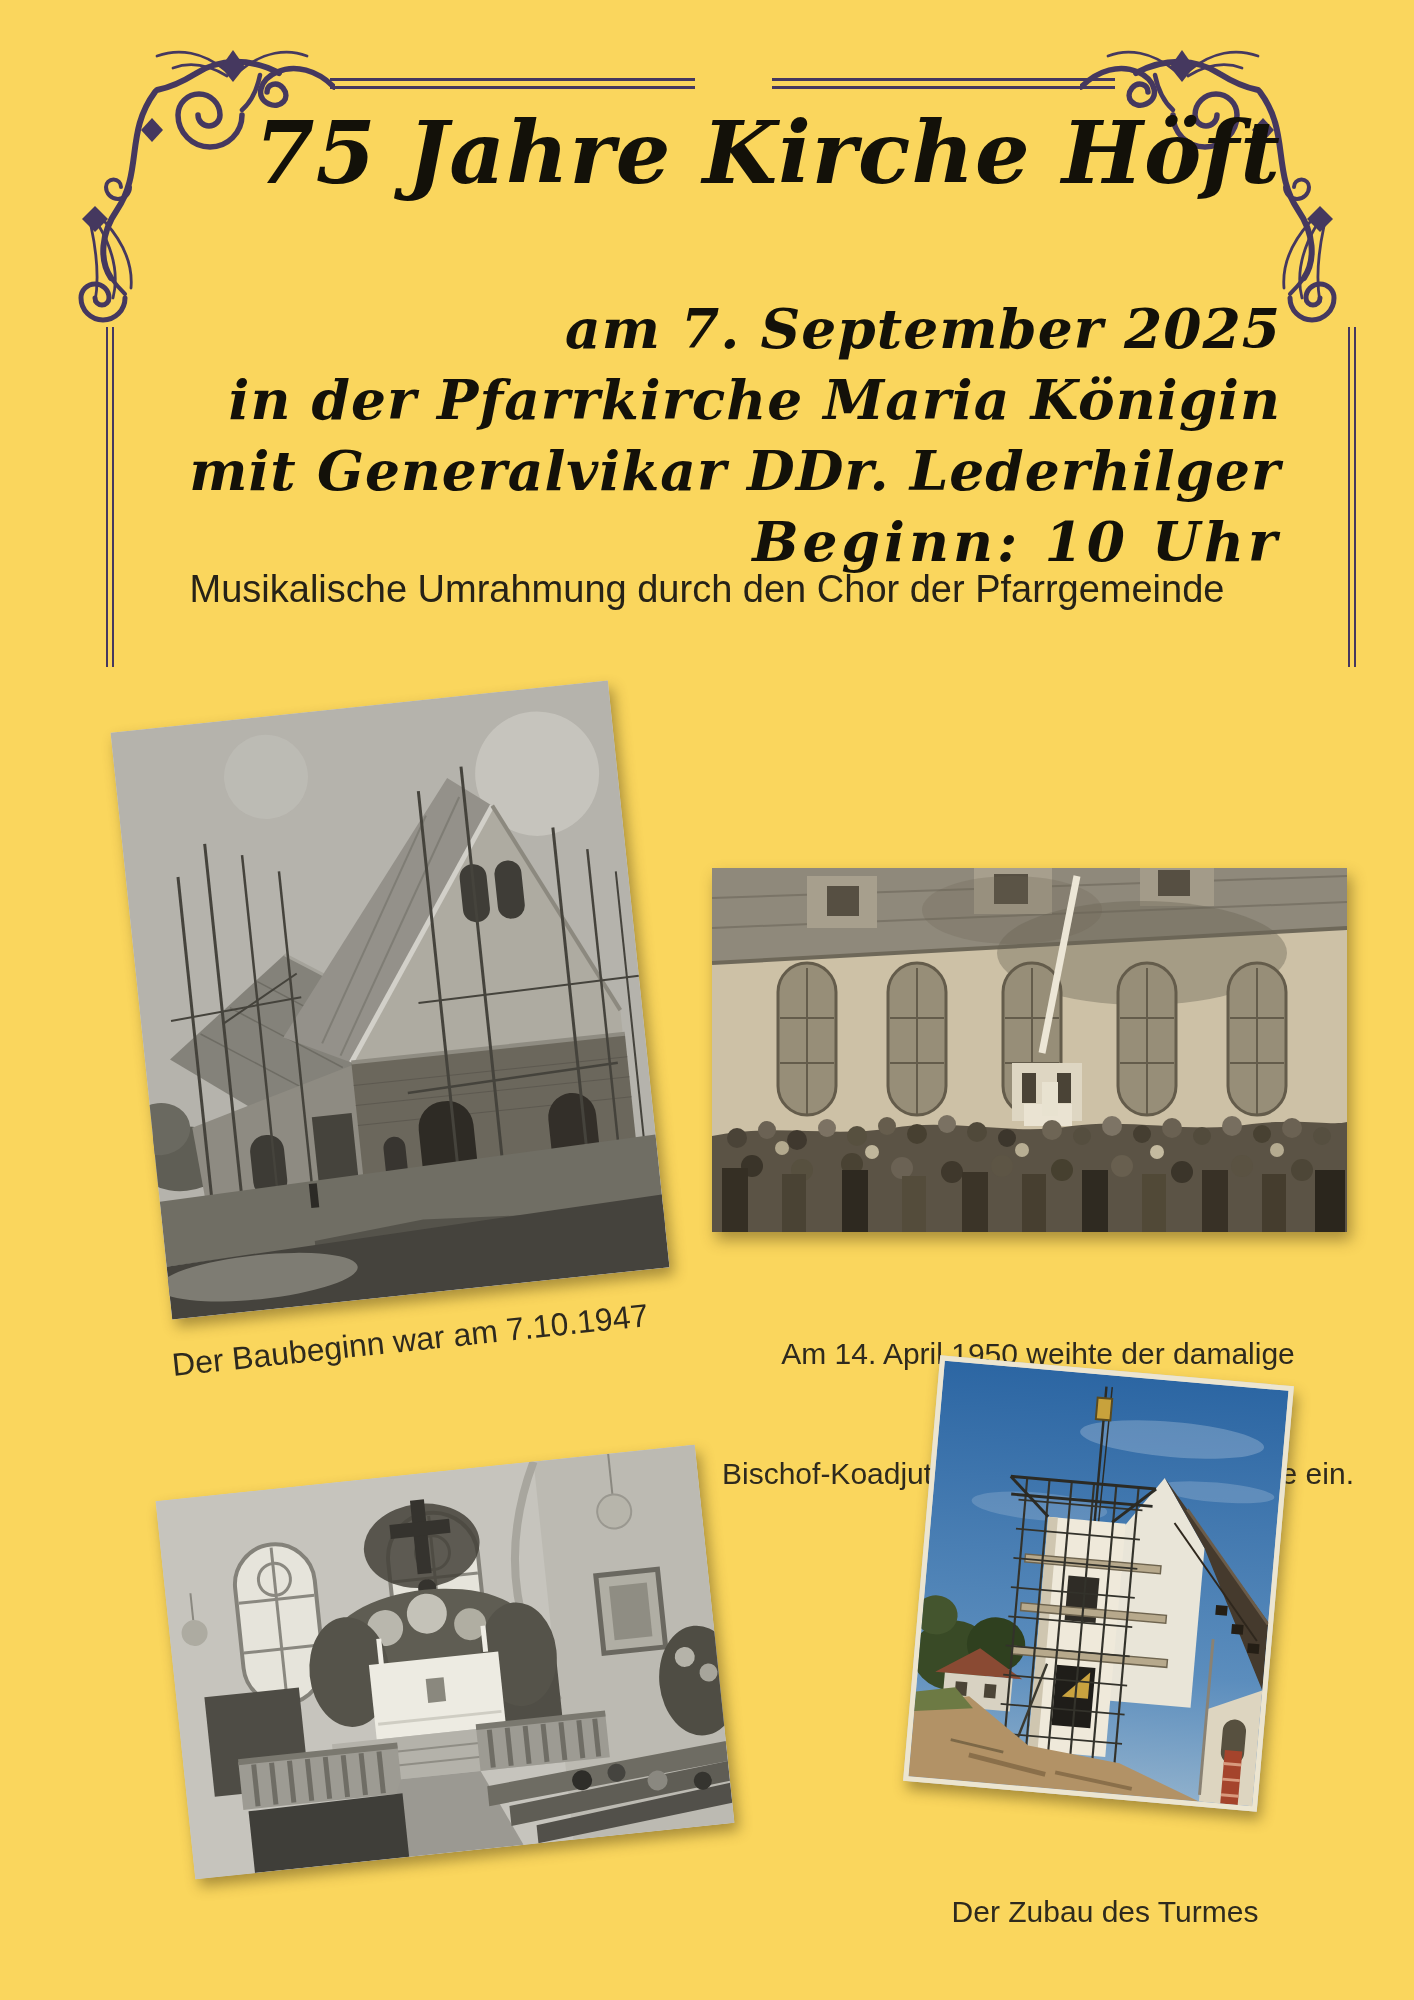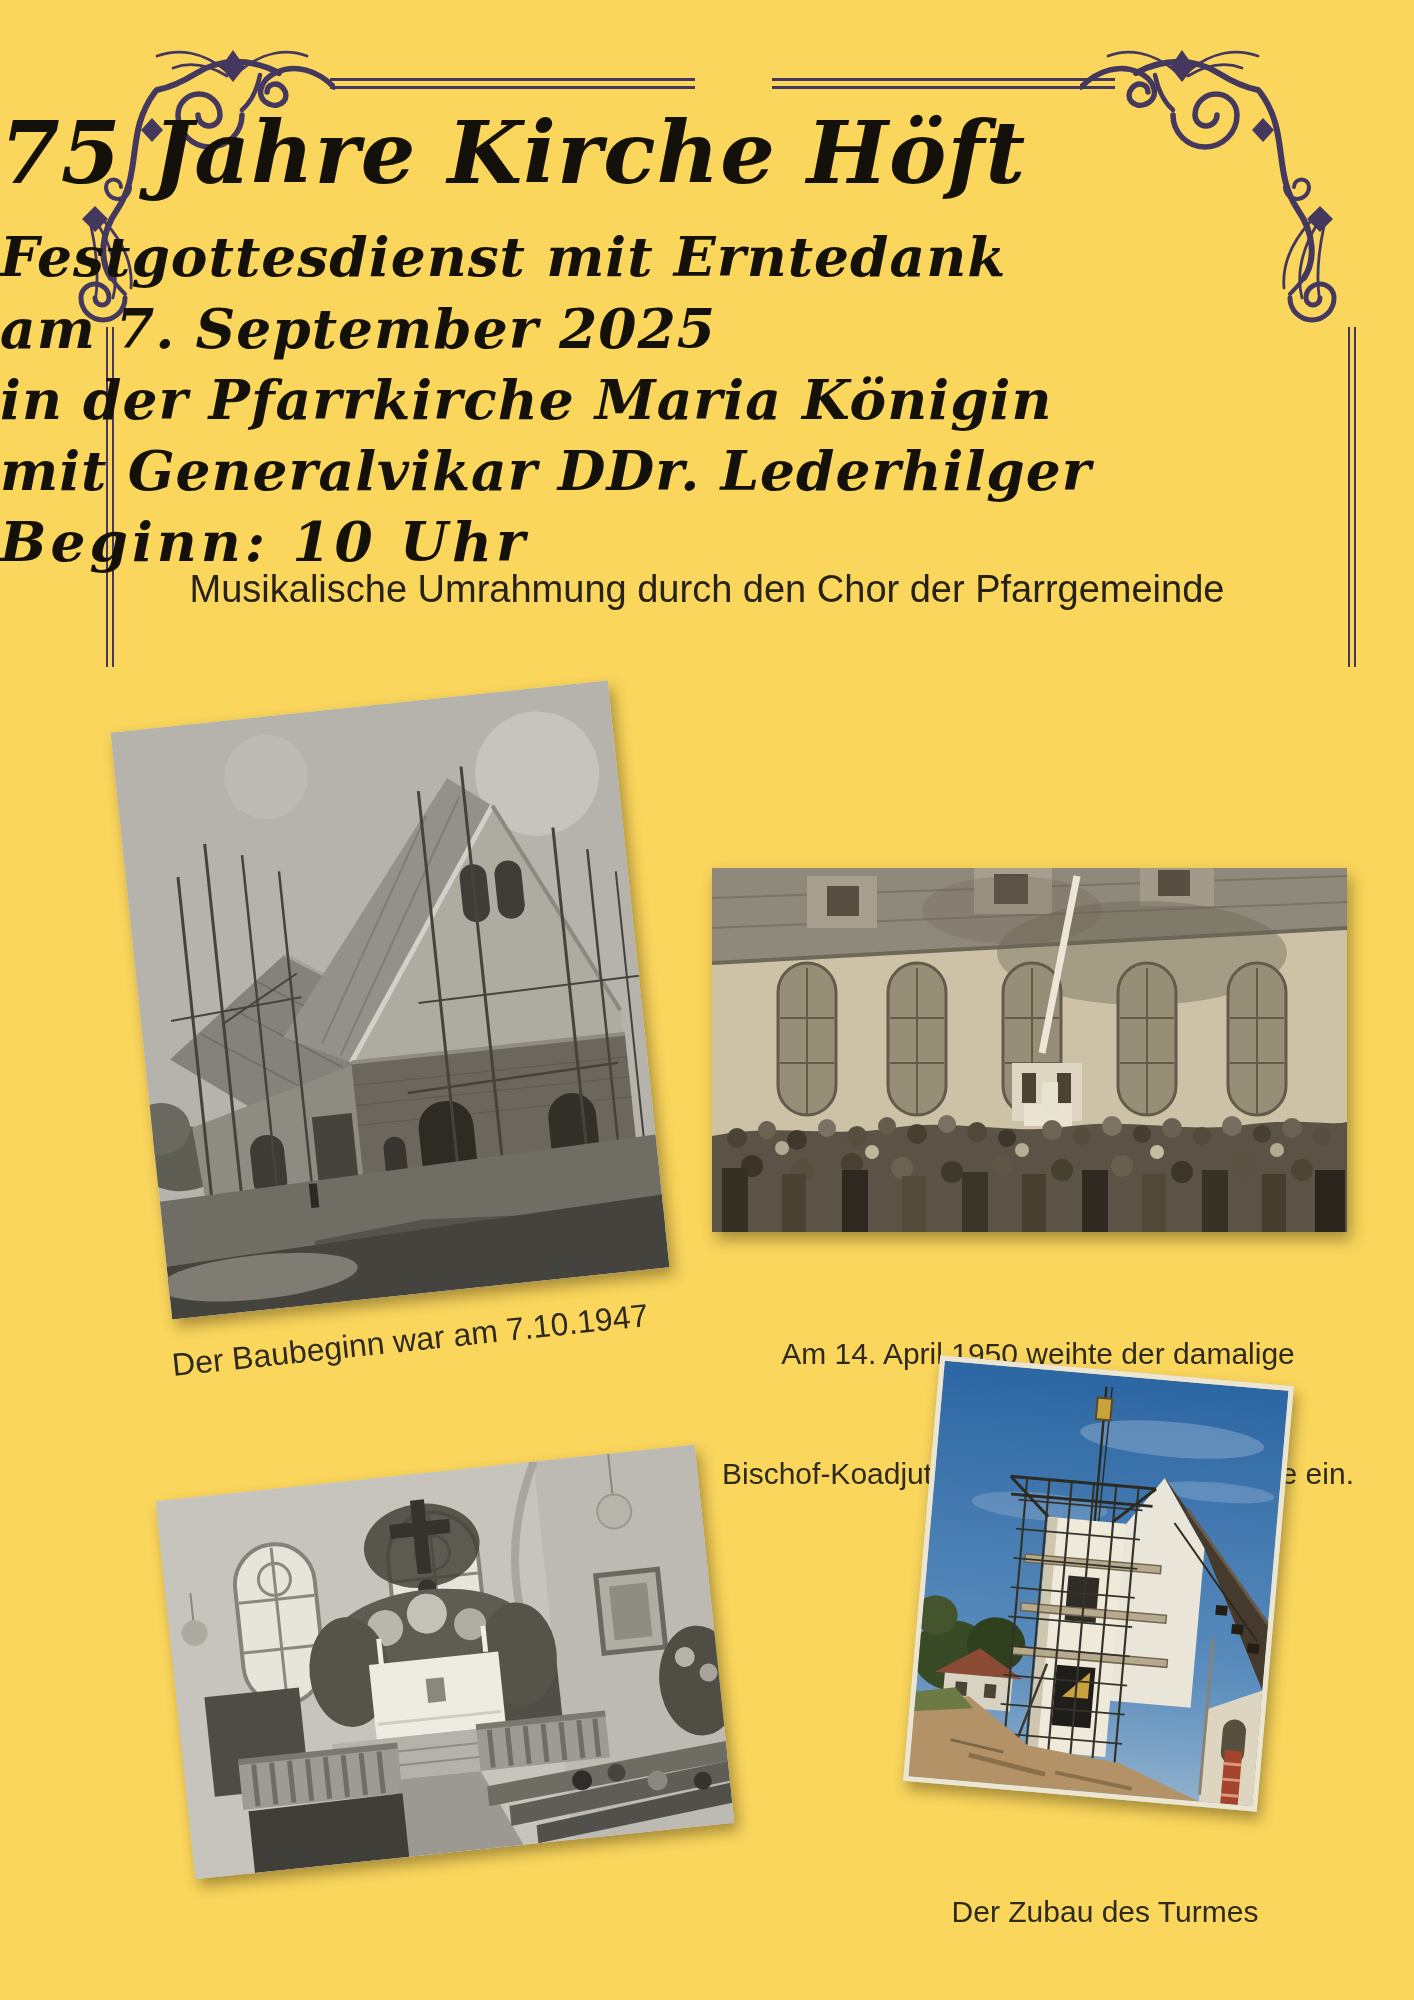--- a/index.html
+++ b/index.html
@@ -23,23 +23,23 @@
   .hline.right{left:772px;width:343px;}
   .vline{
     position:absolute;top:327px;height:340px;width:4px;
     border-left:2px solid var(--orn,#45385F);
     border-right:2px solid var(--orn,#45385F);
   }
   .vline.left{left:106px;}
   .vline.right{left:1348px;}
   
   .script{
-    position:absolute;left:0;width:1244px;text-align:left;
+    position:absolute;left:0;width:1244px;text-align:right;
     font-family:"DejaVu Serif",serif;font-style:italic;font-weight:700;
-    color:var(--heading,#131109);letter-spacing:1px;white-space:nowrap;
+    color:var(--heading,#131109);letter-spacing:1px;white-space:nowrap;padding-left:37px;
   }
   .title{top:102px;font-size:86px;}
   .line1{top:224px;font-size:55px;}
   .line2{top:296px;font-size:55px;font-style:italic;}
   .line3{top:367px;font-size:55px;}
   .line4{top:438px;font-size:55px;}
   .line5{top:509px;font-size:55px;letter-spacing:4px;}
   .music-note{
     position:absolute;top:568px;left:0;width:1414px;text-align:center;
     font-size:38px;color:#262217;letter-spacing:0px;
@@ -115,21 +115,20 @@
       <polygon points="97,78 108,90 97,102 86,90"></polygon>
       <polygon points="40,166 53,179 40,192 27,179"></polygon>
     </g>
   </svg>
   <div class="hline left"></div>
   <div class="hline right"></div>
   <div class="vline left"></div>
   <div class="vline right"></div>
 
   <div class="script title">75 Jahre Kirche Höft</div>
-  <div class="script line1">Festgottesdienst mit Erntedank</div>
   <div class="script line2">am 7. September 2025</div>
   <div class="script line3">in der Pfarrkirche Maria Königin</div>
   <div class="script line4">mit Generalvikar DDr. Lederhilger</div>
   <div class="script line5">Beginn: 10 Uhr</div>
   <div class="music-note">Musikalische Umrahmung durch den Chor der Pfarrgemeinde</div>
 
   <figure class="photo photo1" style="margin:0">
     <svg viewBox="0 0 500 588" preserveAspectRatio="none">
       <rect x="0" y="0" width="500" height="588" fill="#b5b3ac"></rect>
       <circle cx="420" cy="85" r="62" fill="#c9c7c0" opacity="0.85"></circle>

